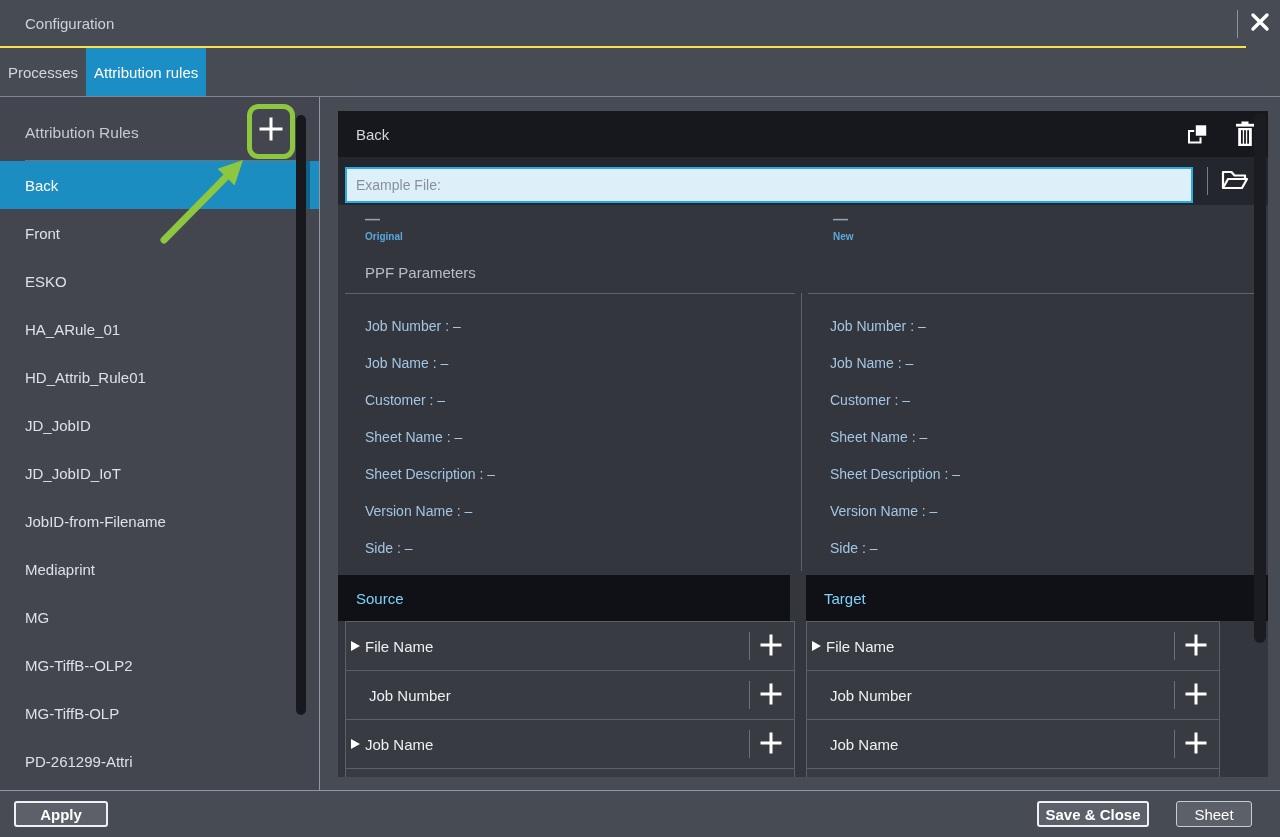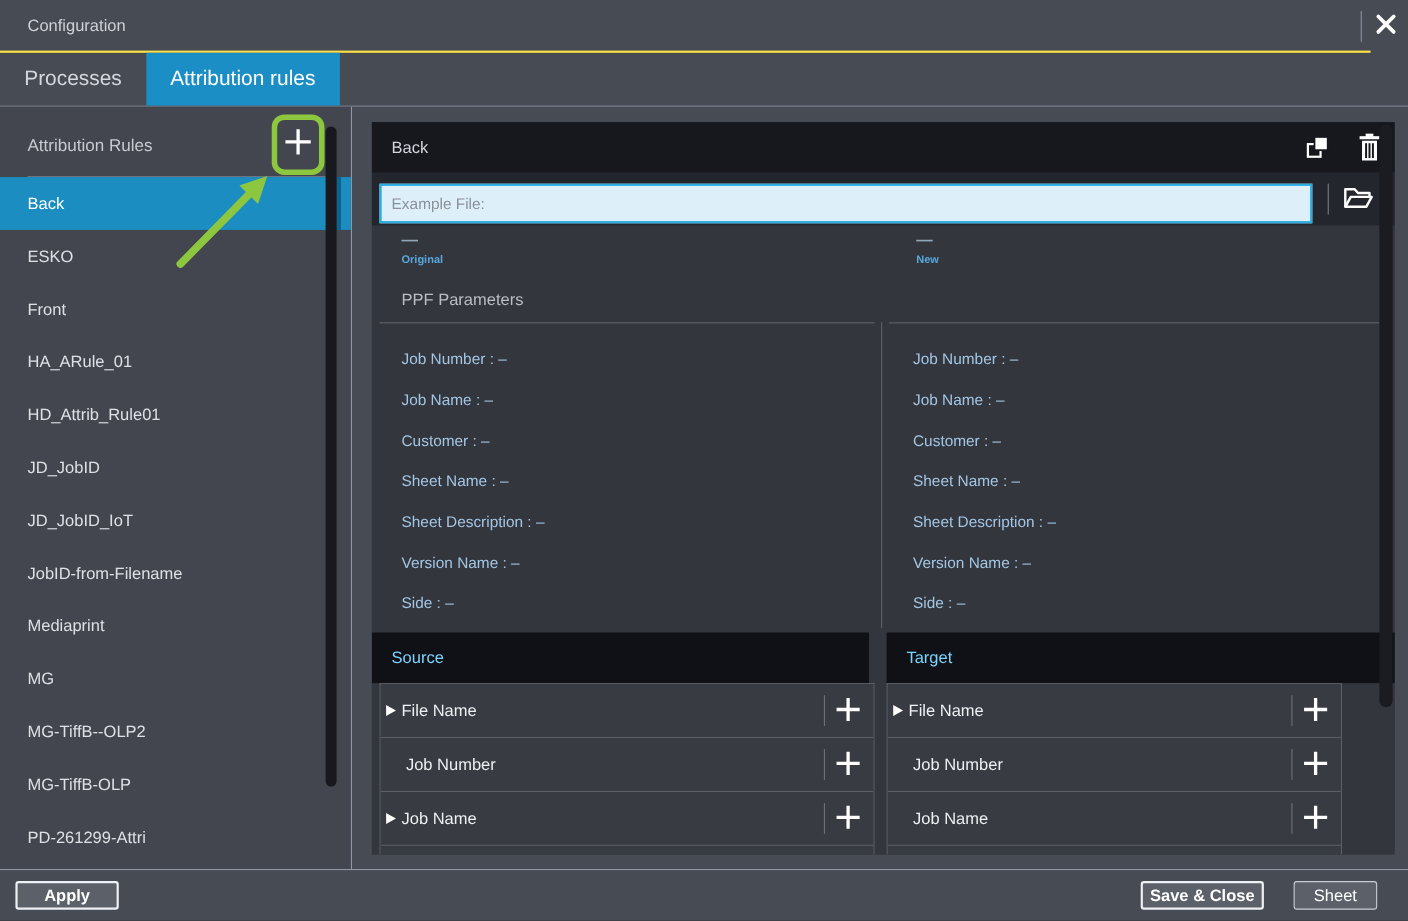--- a/index.html
+++ b/index.html
@@ -10,21 +10,21 @@
   .title-bar{position:absolute;left:0;top:0;width:1246px;height:48px;box-sizing:border-box;
              border-bottom:2px solid #fde047;}
   .title-text{position:absolute;left:25px;top:15px;font-size:15px;color:#ced2d8;}
   .close-divider{position:absolute;left:1237px;top:10px;width:1px;height:28px;background:#8b92a0;}
   .close-btn{position:absolute;left:1246px;top:10px;width:28px;height:28px;cursor:pointer;
              display:flex;align-items:center;justify-content:center;}
 
   
   .tab-bar{position:absolute;left:0;top:48px;width:1280px;height:49px;box-sizing:border-box;
            border-bottom:1px solid #7e8593;display:flex;}
-  .tab{height:48px;display:flex;align-items:center;padding:0 22px;font-size:19px;
+  .tab{height:48px;display:flex;align-items:center;padding:0 8px;font-size:15px;
        color:#d4d8de;cursor:pointer;}
   .tab.active{background:#1b8ec5;color:#ffffff;}
 
   
   .sidebar{position:absolute;left:0;top:97px;width:320px;height:693px;background:#43464e;
            box-sizing:border-box;border-right:1px solid #8f97a5;overflow:hidden;}
   .sidebar-header-label{position:absolute;left:25px;top:27px;font-size:15.5px;color:#c6cad1;}
   .add-rule-btn{position:absolute;left:250px;top:8px;width:42px;height:50px;cursor:pointer;
                 display:flex;align-items:center;justify-content:center;background:transparent;border:none;}
   .sidebar-divider{position:absolute;left:25px;top:63px;width:271px;height:1px;background:#6d7380;}
@@ -133,24 +133,24 @@
           <path d="M14 2.5 V25.5 M2.5 14 H25.5" stroke="#ffffff" stroke-width="3" stroke-linecap="butt"></path>
         </svg>
       </span>
     </button>
     <div class="sidebar-divider"></div>
     <div class="sidebar-list" id="sidebar-list">
         <div class="sidebar-item selected">
           <span>Back</span>
         </div>
         <div class="sidebar-item">
+          <span>Front</span>
+        </div>
+        <div class="sidebar-item">
           <span>ESKO</span>
-        </div>
-        <div class="sidebar-item">
-          <span>Front</span>
         </div>
         <div class="sidebar-item">
           <span>HA_ARule_01</span>
         </div>
         <div class="sidebar-item">
           <span>HD_Attrib_Rule01</span>
         </div>
         <div class="sidebar-item">
           <span>JD_JobID</span>
         </div>

